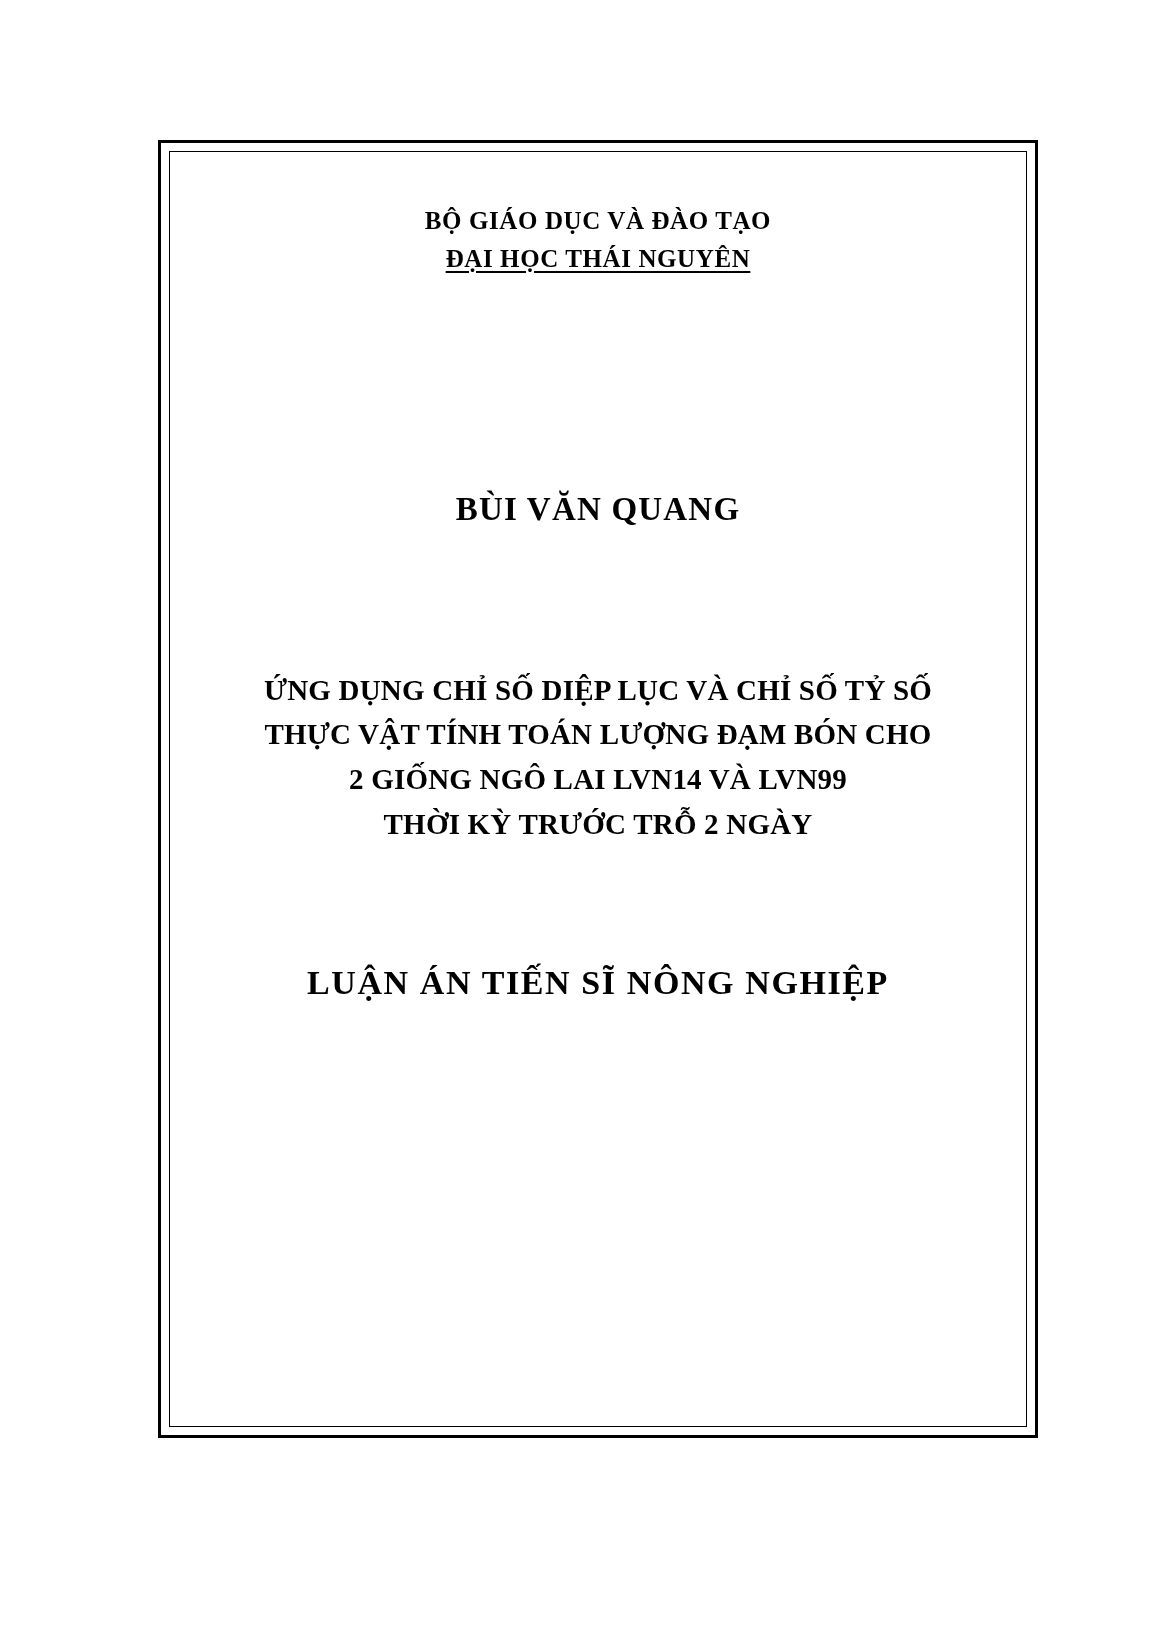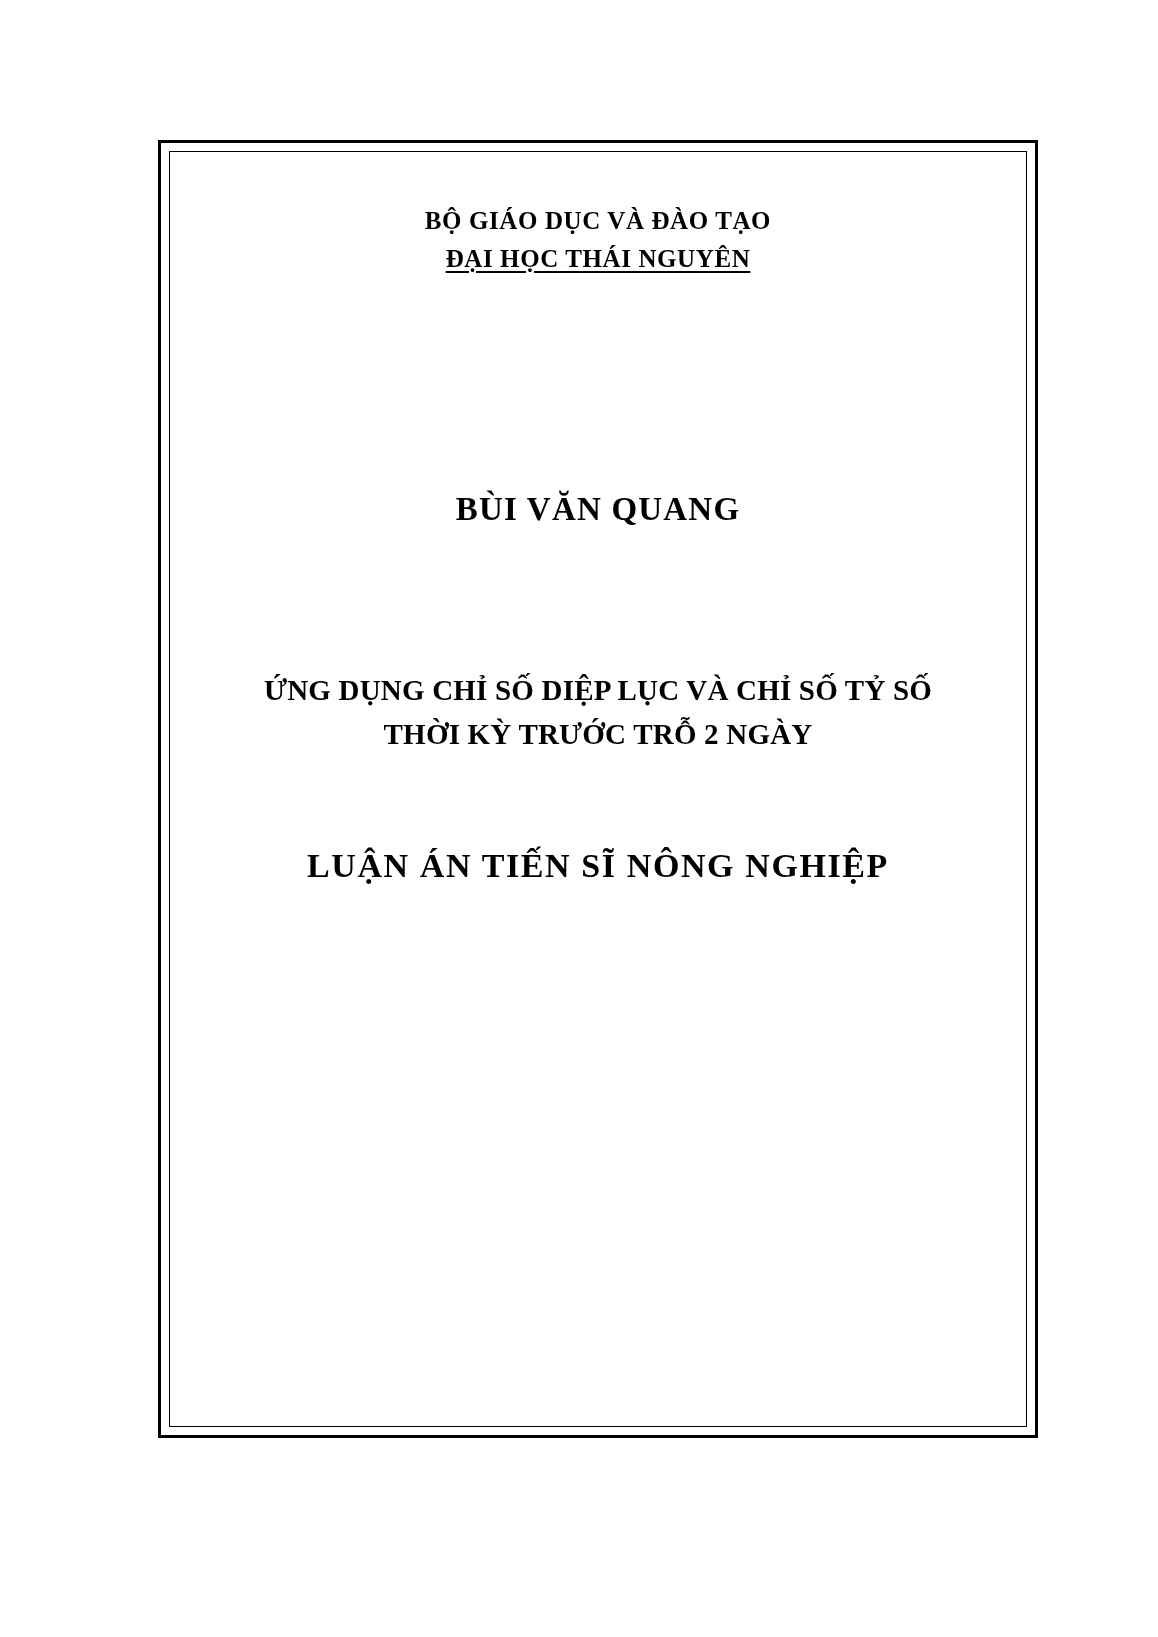--- a/index.html
+++ b/index.html
@@ -90,21 +90,21 @@
     line-height: 1.55;
     letter-spacing: 0.2px;
   }
   .title-line {
     display: block;
     white-space: nowrap;
     text-align: center;
   }
 
   .degree {
-    margin-top: 90px;
+    margin-top: 117px;
     font-size: 34px;
     font-weight: bold;
     letter-spacing: 1.6px;
   }
 
   .place-year {
     position: absolute;
     left: 0;
     right: 0;
     bottom: 48px;
@@ -125,20 +125,22 @@
         <div class="ministry">BỘ GIÁO DỤC VÀ ĐÀO TẠO</div>
 
         <div>
           <div class="university">ĐẠI HỌC THÁI NGUYÊN</div>
         </div>
 
         <div class="author">BÙI VĂN QUANG</div>
 
         <div class="title">
           <span class="title-line">ỨNG DỤNG CHỈ SỐ DIỆP LỤC VÀ CHỈ SỐ TỶ SỐ</span>
+          <span class="title-line">THỰC VẬT TÍNH TOÁN LƯỢNG ĐẠM BÓN CHO</span>
+          <span class="title-line">2 GIỐNG NGÔ LAI LVN14 VÀ LVN99</span>
           <span class="title-line">THỜI KỲ TRƯỚC TRỖ 2 NGÀY</span>
         </div>
 
         <div class="degree">LUẬN ÁN TIẾN SĨ NÔNG NGHIỆP</div>
 
 
       </div>
     </div>
   </div>
 </div>

